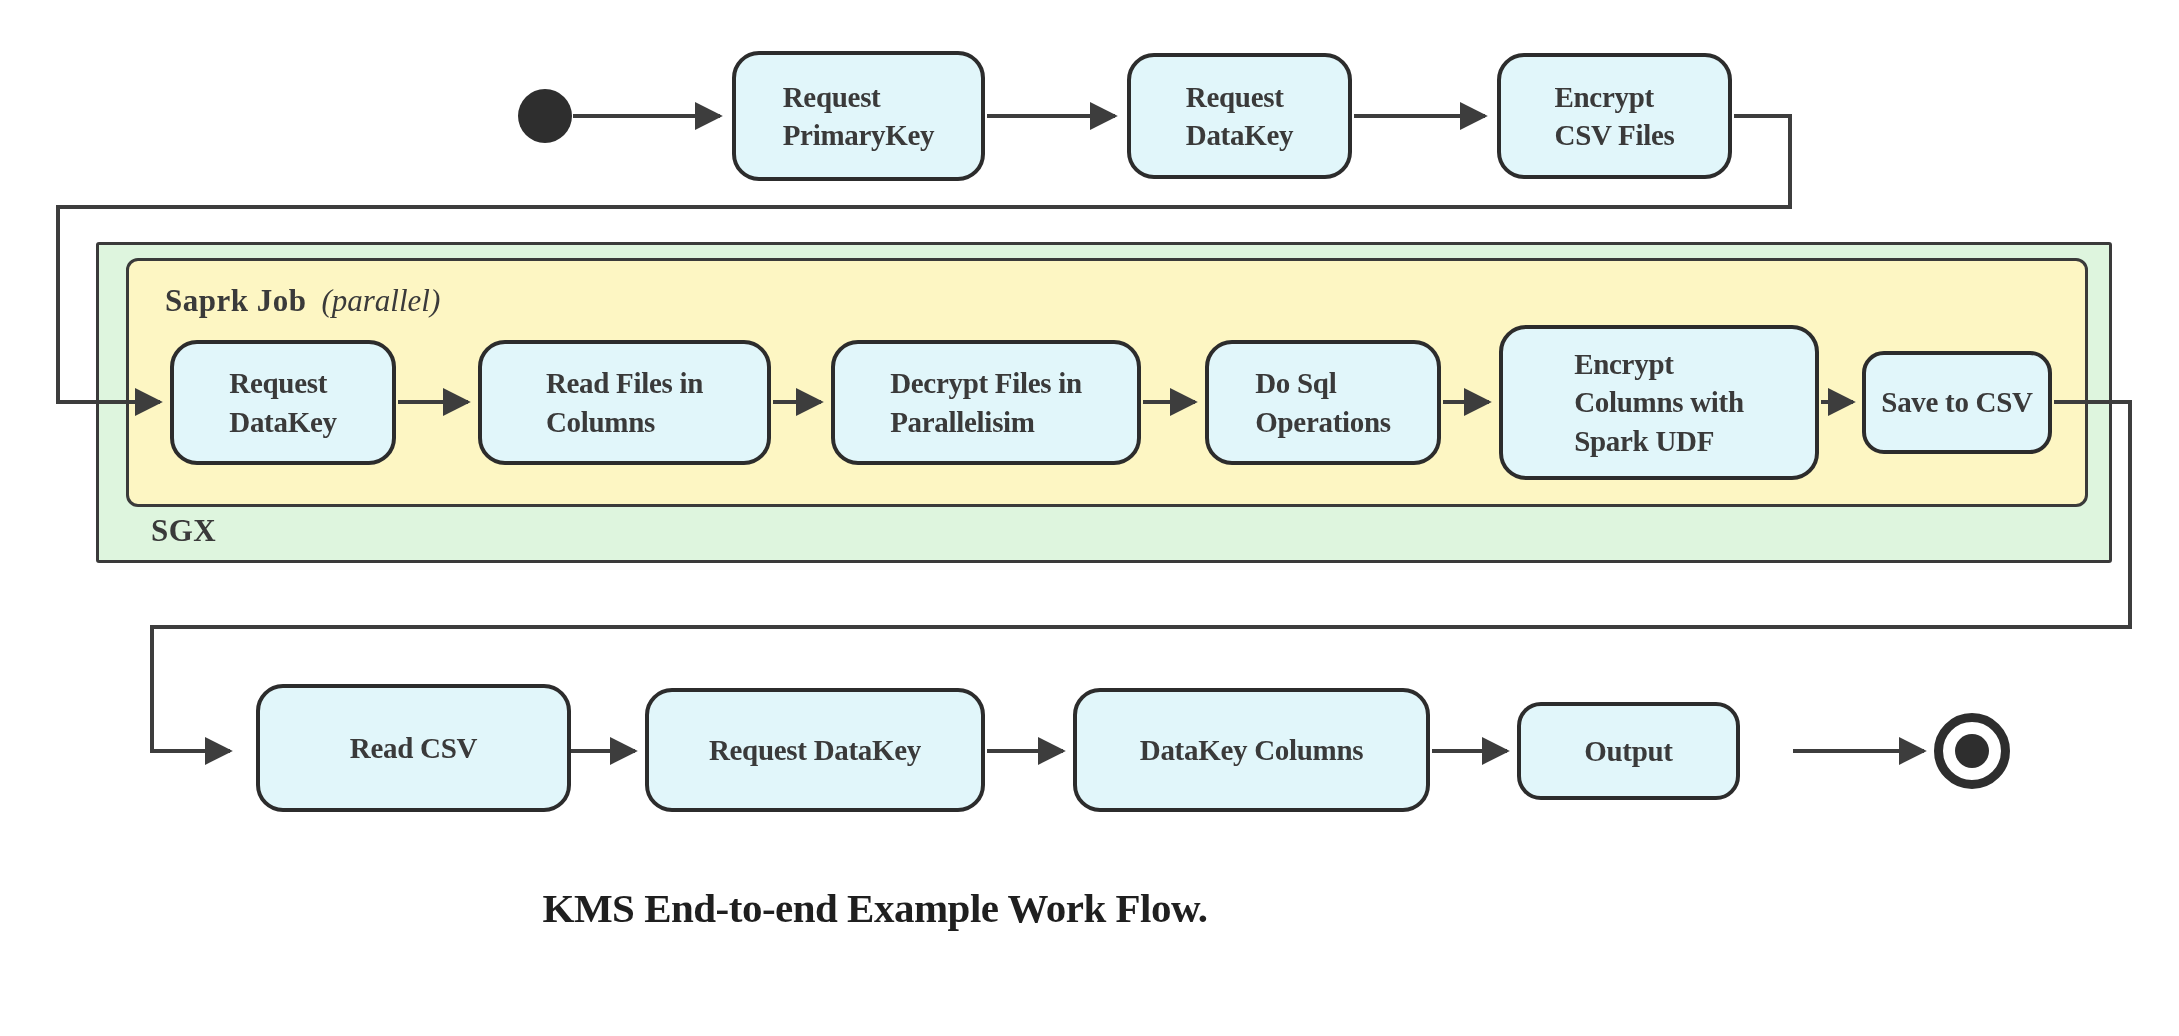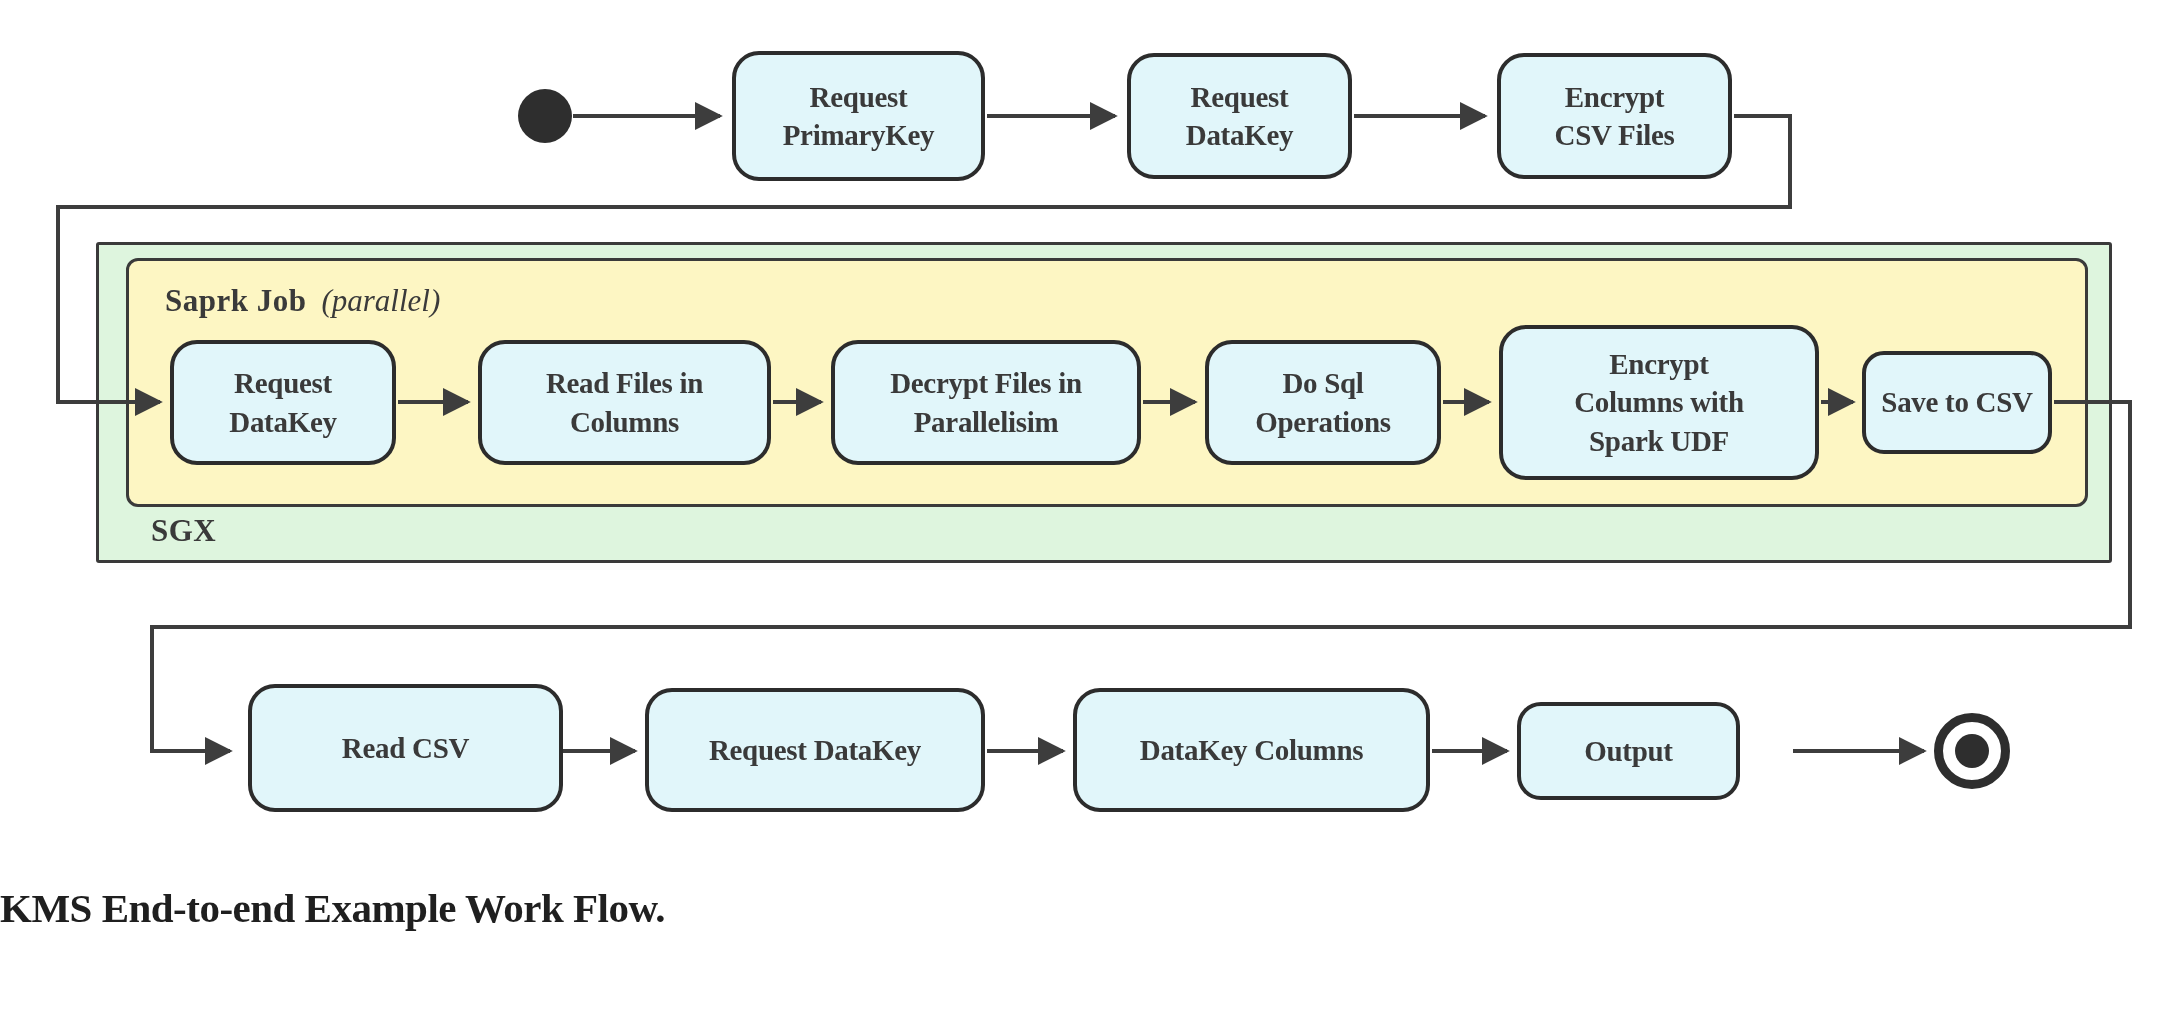--- a/index.html
+++ b/index.html
@@ -24,52 +24,52 @@
   .sgx-label{left:52px; top:268px;}
   
   .edges{position:absolute; left:0; top:0; width:2179px; height:1036px; pointer-events:none;}
   .edges path{stroke:var(--edge); stroke-width:4; fill:none;}
   .edges marker path{fill:var(--edge); stroke:none;}
   
   .node{
     position:absolute; box-sizing:border-box; display:flex; align-items:center; justify-content:center;
     background:var(--node-fill); border:4px solid var(--node-border); border-radius:27px;
     color:var(--node-text); font-weight:bold; font-size:29px; line-height:1.32;
-    text-align:center; white-space:pre-line; letter-spacing:-0.3px;
+    text-align:left; white-space:pre-line; letter-spacing:-0.3px;
   }
   
   .n-top-0{left:732px; top:51px;  width:253px; height:130px;}
   .n-top-1{left:1127px;top:53px;  width:225px; height:126px;}
   .n-top-2{left:1497px;top:53px;  width:235px; height:126px;}
   
   .n-mid-0{left:170px; top:340px; width:226px; height:125px;}
   .n-mid-1{left:478px; top:340px; width:293px; height:125px;}
   .n-mid-2{left:831px; top:340px; width:310px; height:125px;}
   .n-mid-3{left:1205px;top:340px; width:236px; height:125px;}
   .n-mid-4{left:1499px;top:325px; width:320px; height:155px;}
   .n-mid-5{left:1862px;top:351px; width:190px; height:103px; border-radius:22px;}
   
-  .n-bot-0{left:248px; top:684px; width:315px; height:128px;}
+  .n-bot-0{left:256px; top:684px; width:315px; height:128px;}
   .n-bot-1{left:645px; top:688px; width:340px; height:124px;}
   .n-bot-2{left:1073px;top:688px; width:357px; height:124px;}
   .n-bot-3{left:1517px;top:702px; width:223px; height:98px; border-radius:24px;}
   
   .start-node{
     position:absolute; left:518px; top:89px; width:54px; height:54px;
     background:var(--marker); border-radius:50%;
   }
   .end-node{
     position:absolute; left:1934px; top:713px; width:76px; height:76px; box-sizing:border-box;
     background:#ffffff; border:9px solid var(--marker); border-radius:50%;
     display:flex; align-items:center; justify-content:center;
   }
   .end-dot{width:34px; height:34px; background:var(--marker); border-radius:50%;}
   
   .caption{
-    position:absolute; left:0; top:884px; width:1750px; text-align:left;
+    position:absolute; left:0; top:884px; width:1750px; text-align:center;
     font-weight:bold; font-size:41px; color:var(--title-text); letter-spacing:-0.5px;
   }
 </style>
 </head>
 <body>
 
 <div class="canvas">
 
   <div class="container sgx">
     <div class="container-label sgx-label">SGX</div>

